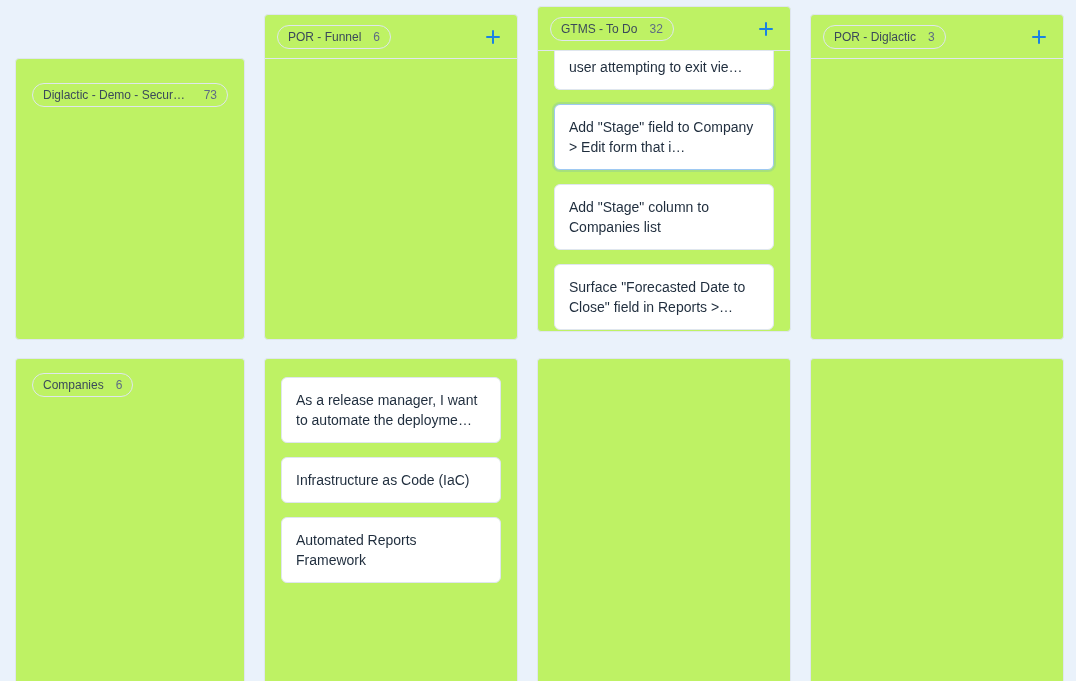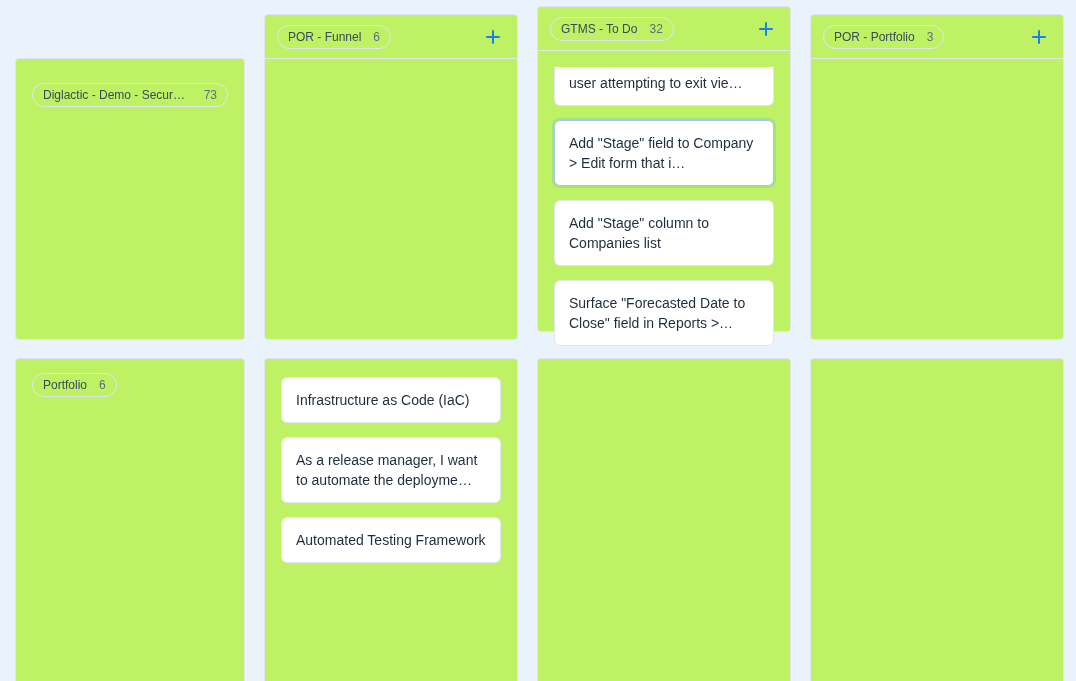--- a/index.html
+++ b/index.html
@@ -72,21 +72,21 @@
     border-radius: 6px;
     padding: 12px 14px;
     font-size: 14px;
     line-height: 20px;
     color: #1f2d3d;
     margin-top: 14px;
     cursor: pointer;
     background: #fff;
   }
   .card.partial-top {
-    margin-top: 16px;
+    margin-top: 0;
     border-top-left-radius: 0;
     border-top-right-radius: 0;
     border-top: none;
     padding-top: 6px;
   }
   .card.selected {
     border: 1px solid #9ec9f2;
     box-shadow: 0 0 0 2px rgba(66,148,226,0.18);
   }
   
@@ -151,51 +151,51 @@
       </div>
       <div class="card">
         <span>Surface "Forecasted Date to Close" field in Reports &gt;…</span>
       </div>
     </div>
   </div>
 
   <div class="panel" style="left:810px; top:14px; width:254px; height:326px;">
     <div class="panel-header">
       <span class="pill">
-        <span class="label">POR - Portfolio</span>
+        <span class="label">POR - Diglactic</span>
         <span class="count">3</span>
       </span>
       <span class="spacer"></span>
       <span class="add-btn">
         <svg width="16" height="16" viewBox="0 0 16 16">
           <path d="M8 2v12M2 8h12" stroke="#1a82e2" stroke-width="2" stroke-linecap="round"></path>
         </svg>
       </span>
     </div>
   </div>
 
   <div class="panel" style="left:15px; top:358px; width:230px; height:323px; border-bottom:none; border-bottom-left-radius:0; border-bottom-right-radius:0;">
     <div class="inner-pill">
       <span class="pill">
-        <span class="label">Portfolio</span>
+        <span class="label">Companies</span>
         <span class="count">6</span>
       </span>
     </div>
   </div>
 
   <div class="panel" style="left:264px; top:358px; width:254px; height:323px; border-bottom:none; border-bottom-left-radius:0; border-bottom-right-radius:0;">
     <div class="panel-body" style="padding-top:4px;">
       <div class="card">
+        <span>As a release manager, I want to automate the deployme…</span>
+      </div>
+      <div class="card">
         <span>Infrastructure as Code (IaC)</span>
       </div>
       <div class="card">
-        <span>As a release manager, I want to automate the deployme…</span>
-      </div>
-      <div class="card">
-        <span>Automated Testing Framework</span>
+        <span>Automated Reports Framework</span>
       </div>
     </div>
   </div>
 
   <div class="panel" style="left:537px; top:358px; width:254px; height:323px; border-bottom:none; border-bottom-left-radius:0; border-bottom-right-radius:0;">
   </div>
 
   <div class="panel" style="left:810px; top:358px; width:254px; height:323px; border-bottom:none; border-bottom-left-radius:0; border-bottom-right-radius:0;">
   </div>
 

